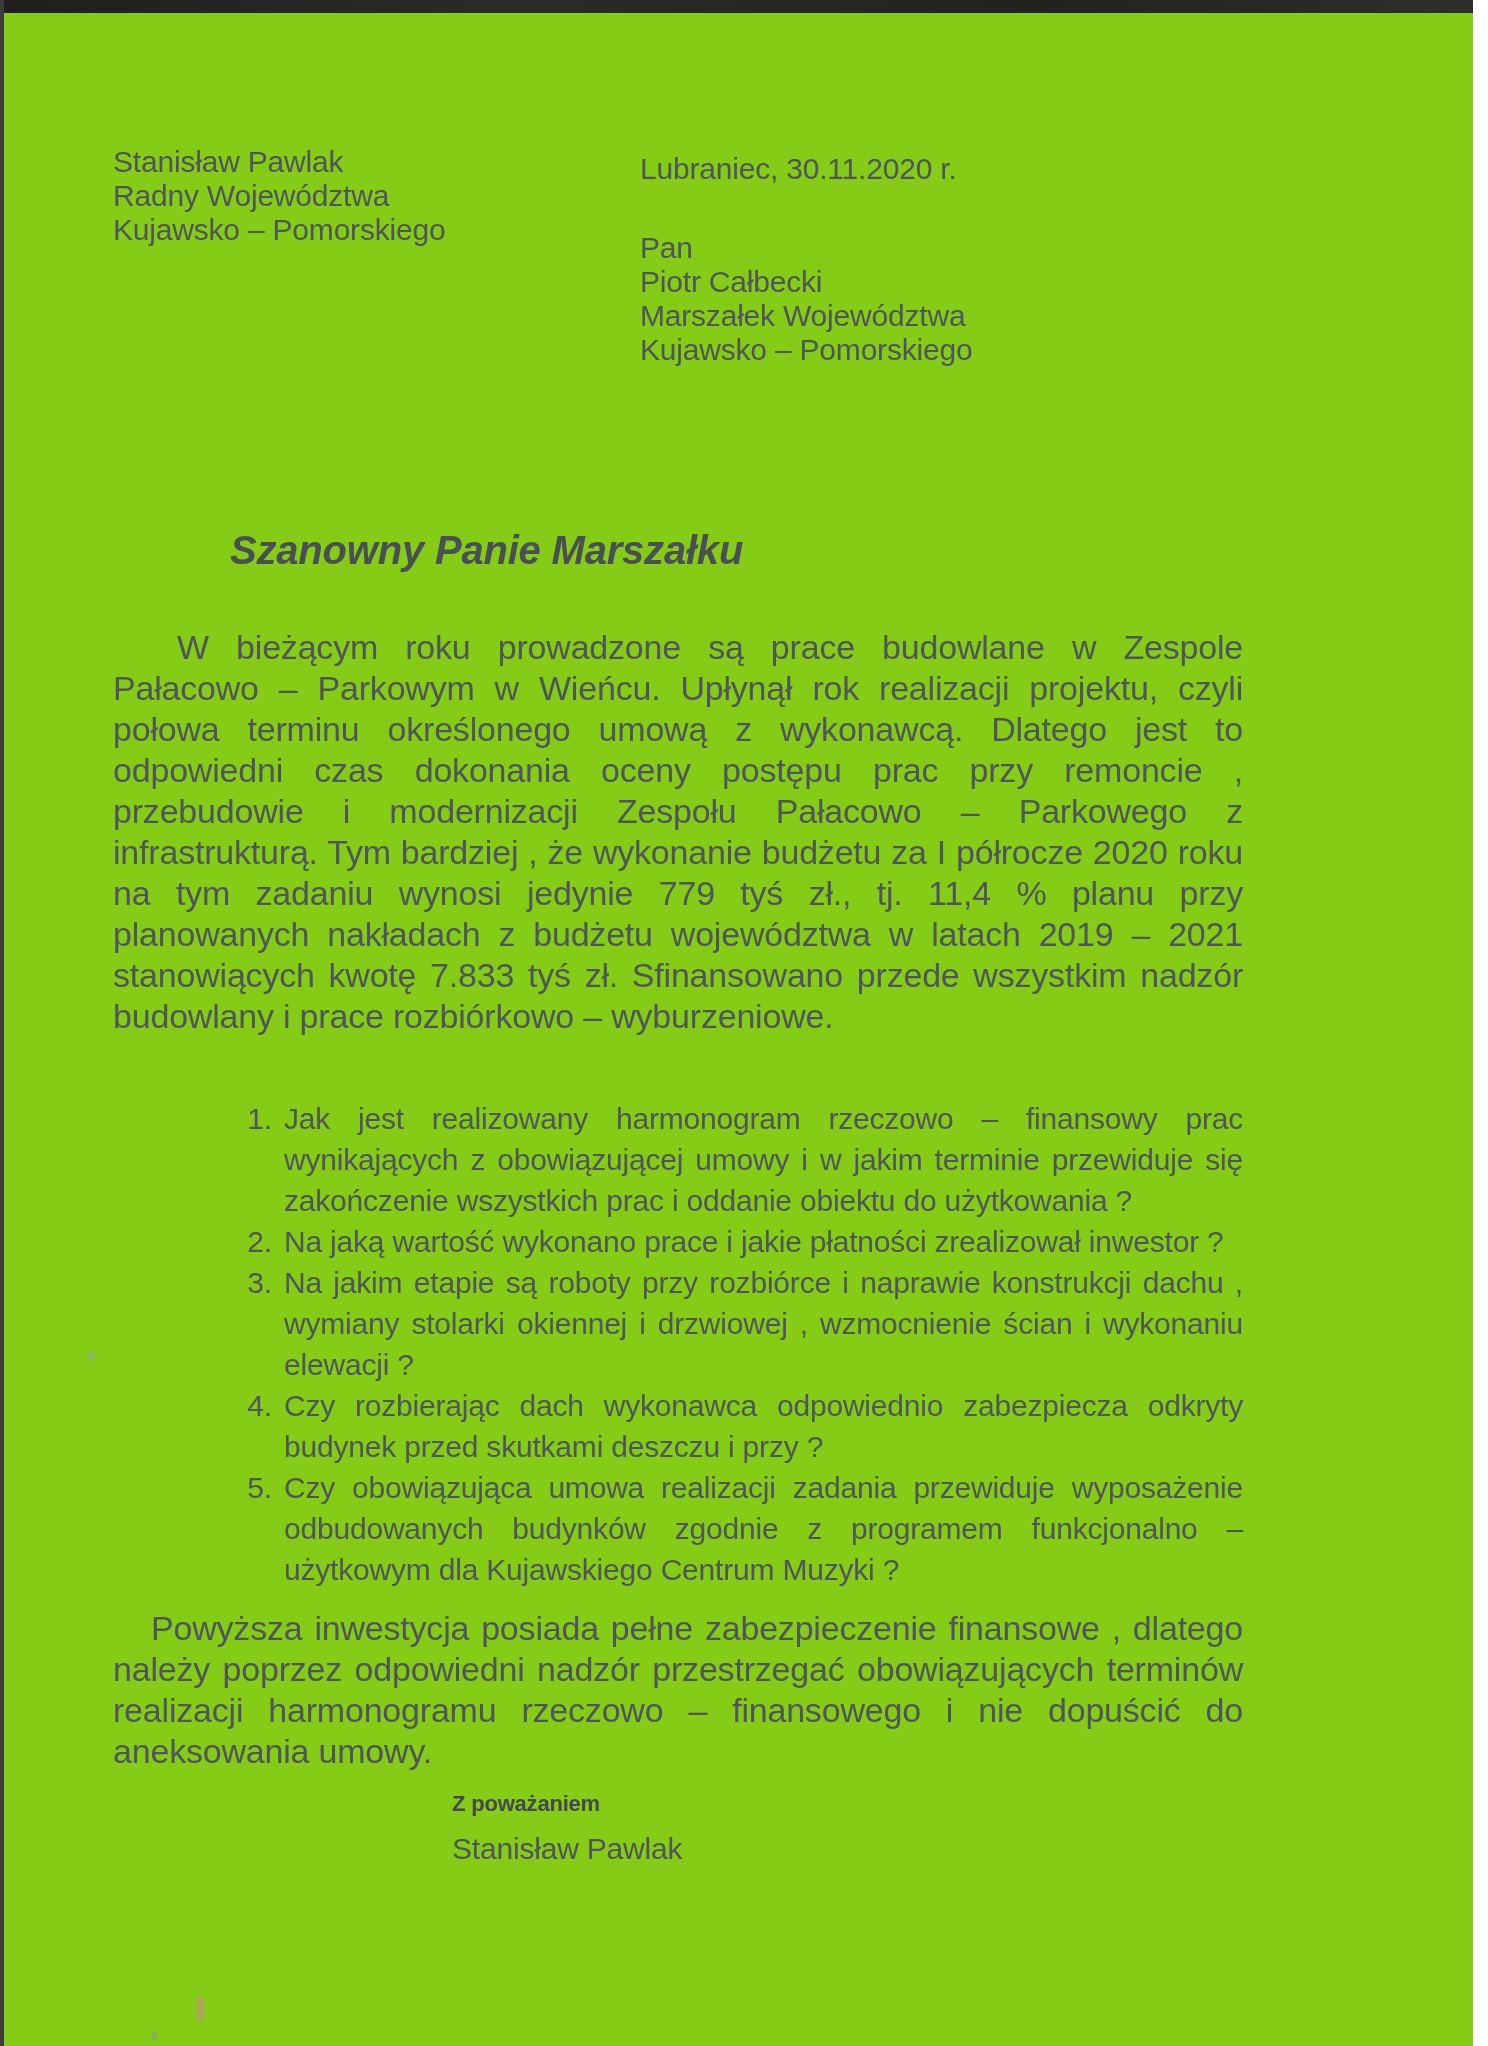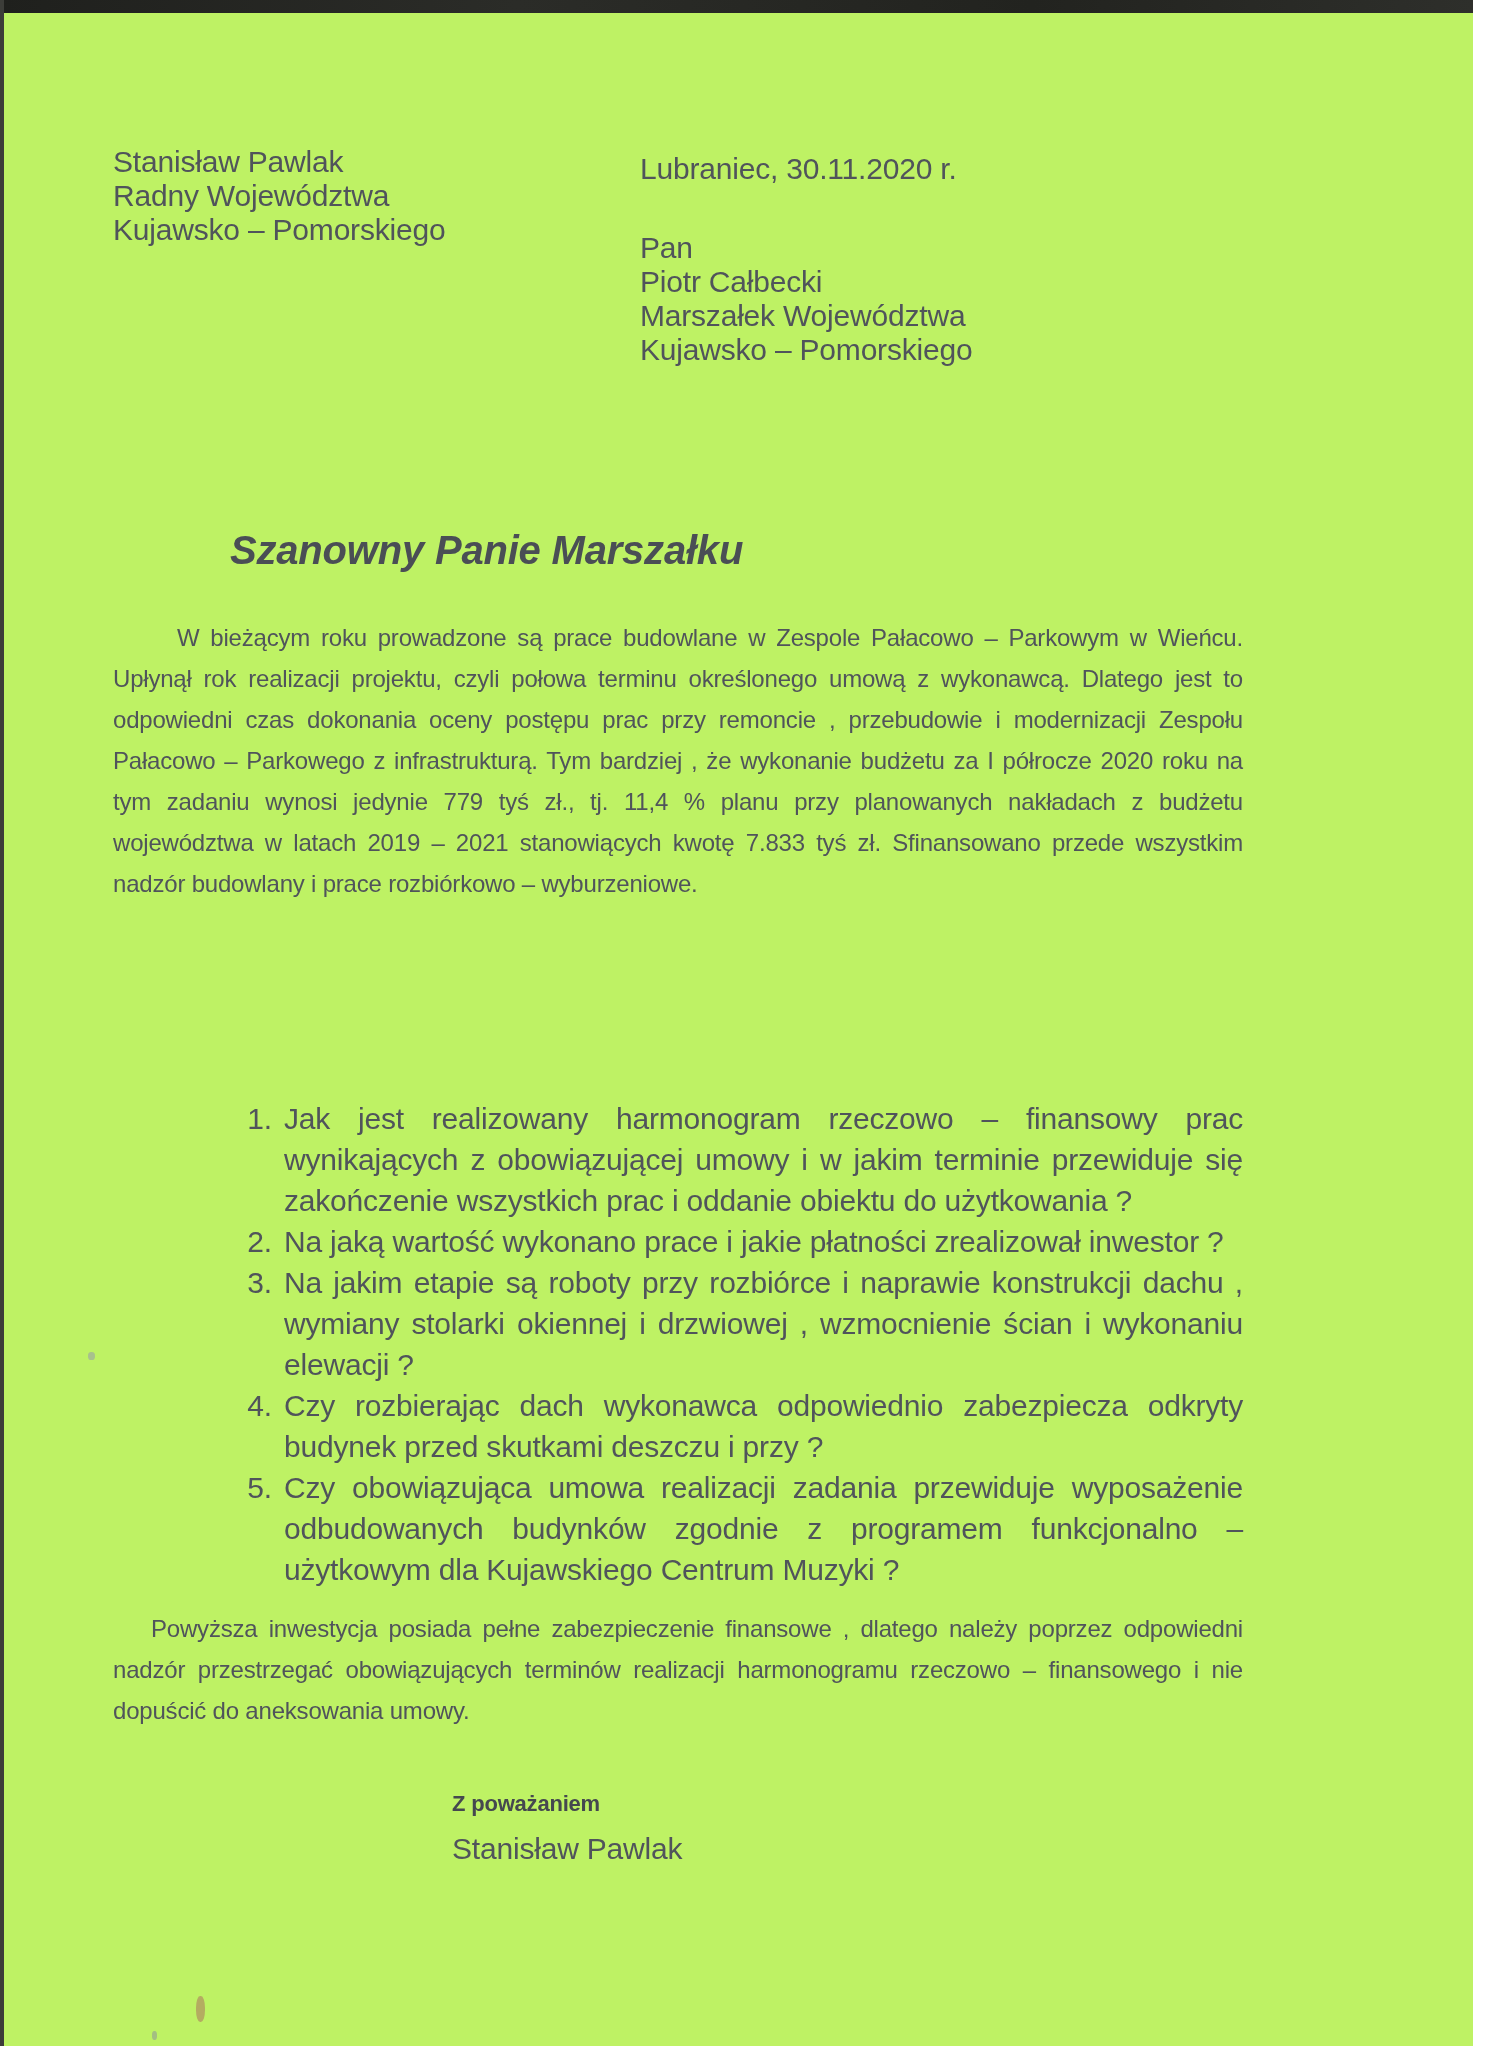--- a/index.html
+++ b/index.html
@@ -1,21 +1,21 @@
 <!DOCTYPE html>
 <html lang="pl"><head>
 <meta charset="utf-8">
 <style>
   html, body { margin: 0; padding: 0; background: #ffffff; }
 
   .scan {
     position: relative;
     width: 1488px;
     height: 2046px;
-    background: #bef264;
+    background: #84cc16;
     font-family: "Liberation Sans", "DejaVu Sans", sans-serif;
     color: #50545b;
     overflow: hidden;
     letter-spacing: -0.2px;
   }
 
   
   .bar-top {
     position: absolute; top: 0; left: 0;
     width: 1474px; height: 13px;
@@ -41,21 +41,21 @@
   .recipient { left: 640px; top: 231px; }
 
   .salutation {
     left: 230px; top: 528px;
     font-size: 40px; font-weight: 700; font-style: italic;
     color: #4a4e55;
   }
 
   .para {
     left: 113px; width: 1130px;
-    font-size: 24px; line-height: 41px;
+    font-size: 34px; line-height: 41px;
     text-align: justify;
   }
   .para-intro   { top: 593px;  text-indent: 64px; }
   .para-request { top: 980px;  text-indent: 38px; }
   .para-closing { top: 1596px; text-indent: 38px; margin-top: 12px; }
 
   .qlist-wrap { left: 113px; top: 1098px; width: 1130px; }
   ol.qlist {
     margin: 0; padding: 0 0 0 132px;
     font-size: 30px; line-height: 41px;

